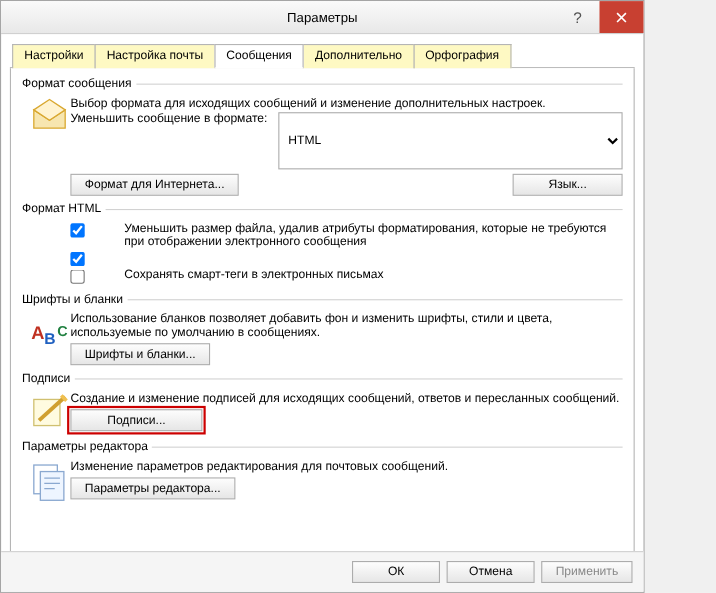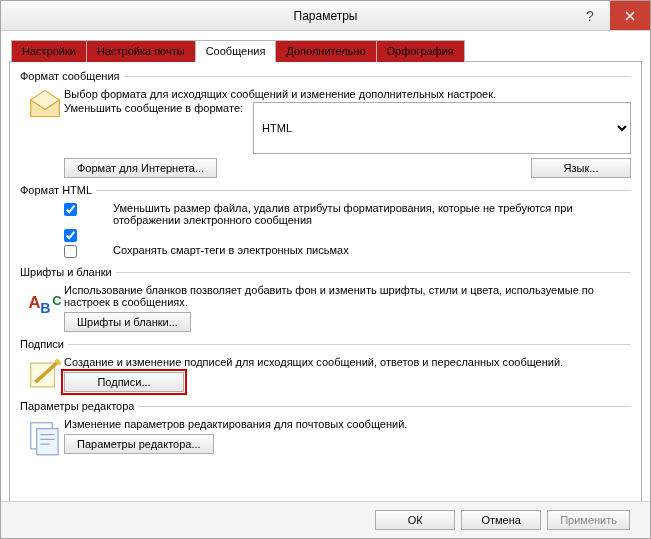--- a/index.html
+++ b/index.html
@@ -5,21 +5,21 @@
   * { box-sizing: border-box; }
   body {
     margin: 0;
     font-family: Tahoma, "Segoe UI", Arial, sans-serif;
     font-size: 11px;
     background: #f0f0f0;
     color: #000;
     user-select: none;
   }
   .window {
-    width: 651px;
+    width: 586px;
     height: 539px;
     background: #fff;
     border: 1px solid #a5a5a5;
     display: flex;
     flex-direction: column;
   }
   .titlebar {
     height: 30px;
     background: linear-gradient(#fafafa, #e8e8e8);
     border-bottom: 1px solid #d0d0d0;
@@ -53,21 +53,21 @@
   }
   .tabs {
     display: flex;
     border-bottom: 1px solid #b5b5b5;
     padding-left: 2px;
   }
   .tab {
     padding: 4px 10px;
     border: 1px solid #b5b5b5;
     border-bottom: none;
-    background: #b91c1c;
+    background: #fef9c3;
     margin-right: -1px;
     position: relative;
     top: 1px;
     cursor: pointer;
   }
   .tab.active {
     background: #fff;
     border-bottom: 1px solid #fff;
     z-index: 2;
   }
@@ -128,21 +128,21 @@
     margin-left: 6px;
     font: inherit;
     background: #fff;
     border: 1px solid #acacac;
     padding: 18px 4px;
   }
   .footer {
     display: flex;
     justify-content: flex-end;
     gap: 6px;
-    padding: 8px 20px;
+    padding: 8px 10px;
     border-top: 1px solid #d0d0d0;
     background: #f5f5f5;
   }
   .footer .btn { min-width: 80px; }
   .label-inline { margin-right: 4px; }
 </style>
 </head>
 <body>
 
 <div class="window">
@@ -230,21 +230,21 @@
         <div class="fs-body">
           <div class="fs-icon">
             <svg viewBox="0 0 32 32">
                 <text x="2" y="20" font-size="14" fill="#c03020" font-weight="bold">A</text>
                 <text x="12" y="24" font-size="12" fill="#2060c0" font-weight="bold">B</text>
                 <text x="22" y="18" font-size="11" fill="#208040" font-weight="bold">C</text>
               </svg>
           </div>
           <div class="fs-content">
             <div class="row">
-                <span>Использование бланков позволяет добавить фон и изменить шрифты, стили и цвета, используемые по настроек в сообщениях.</span>
+                <span>Использование бланков позволяет добавить фон и изменить шрифты, стили и цвета, используемые по умолчанию в сообщениях.</span>
               </div>
             <div class="btn-row">
               <button class="btn">Шрифты и бланки...</button>
             </div>
           </div>
         </div>
       </fieldset>
 
       <fieldset>
         <div class="fs-label">

